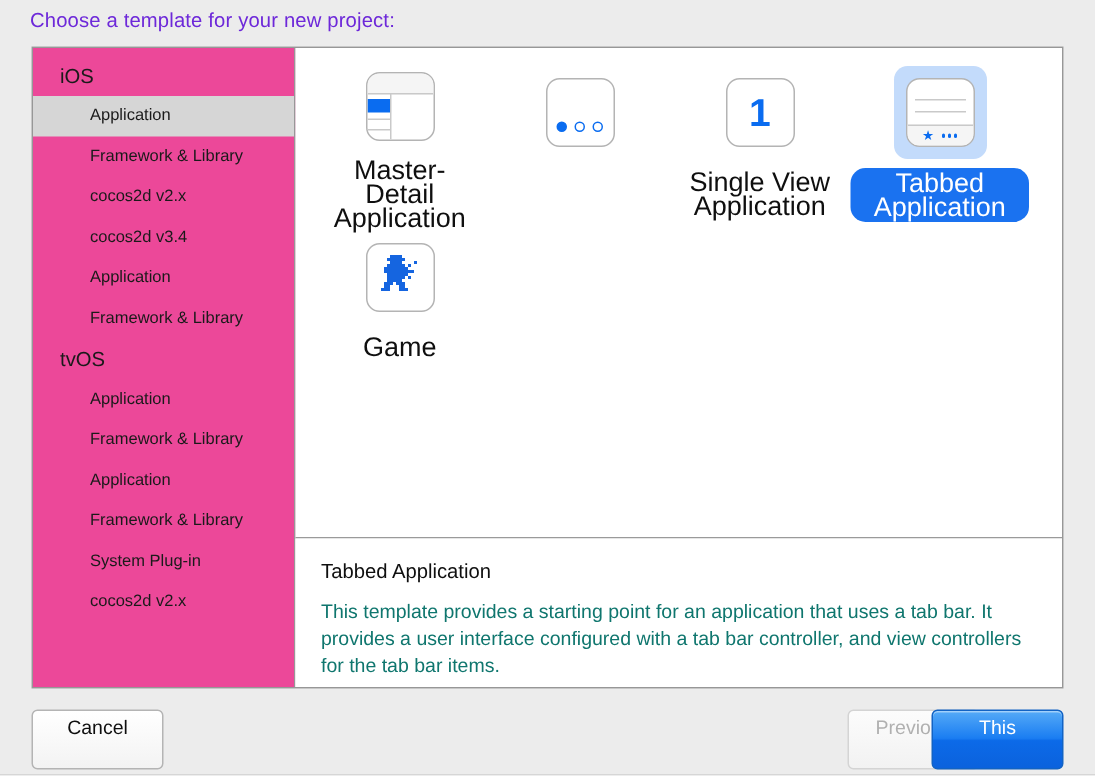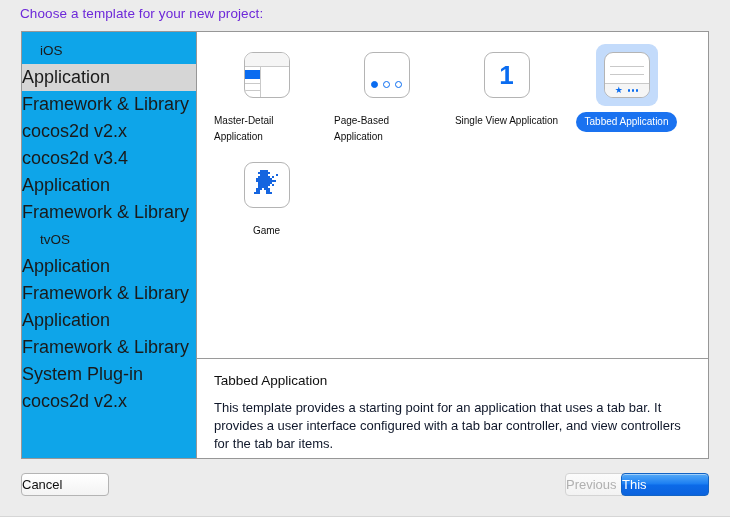--- a/index.html
+++ b/index.html
@@ -39,36 +39,37 @@
     box-sizing: border-box;
     background: #ffffff;
     display: flex;
   }
 
   
   #sidebar {
     width: 175px;
     box-sizing: border-box;
     border-right: 1px solid #979797;
-    background: #0ea5e9;
+    background: #ec4899;
     padding-top: 5px;
     overflow: hidden;
   }
   .side-group {
     height: 27px;
     line-height: 27px;
     padding-left: 18px;
     font-size: 13.5px;
     color: #1a1a1a;
     white-space: nowrap;
   }
   .side-item {
     height: 27px;
     line-height: 27px;
-    font-size: 18px;
+    padding-left: 38px;
+    font-size: 11px;
     color: #1a1a1a;
     white-space: nowrap;
   }
   .side-item.selected {
     background: #d6d6d6;
   }
 
   
   #content-panel {
     flex: 1;
@@ -102,22 +103,22 @@
     display: flex;
     align-items: center;
     justify-content: center;
     box-sizing: border-box;
   }
   .tpl-cell.selected .tpl-icon-wrap {
     background: #c3dbfb;
   }
   .tpl-label {
     margin-top: 6px;
-    text-align: left;
-    font-size: 10px;
+    text-align: center;
+    font-size: 18px;
     line-height: 16px;
     color: #0f0f0f;
     padding: 1px 7px;
     border-radius: 9px;
     box-sizing: border-box;
   }
   .tpl-cell.selected .tpl-label {
     background: #1a72f0;
     color: #ffffff;
     border-radius: 10px;
@@ -240,39 +241,39 @@
     background: #ffffff;
   }
   #desc-title {
     font-size: 13.5px;
     color: #0f0f0f;
     margin-bottom: 11px;
   }
   #desc-body {
     font-size: 13px;
     line-height: 18px;
-    color: #0f172a;
+    color: #0f766e;
   }
 
   
   #footer {
     position: absolute;
     left: 0;
     right: 0;
     top: 466px;
     height: 51px;
   }
   .btn {
     position: absolute;
     top: 7px;
-    height: 23px;
+    height: 40px;
     border-radius: 4px;
     font-size: 13px;
     line-height: 21px;
-    text-align: left;
+    text-align: center;
     box-sizing: border-box;
     user-select: none;
   }
   #cancel-button {
     left: 21px;
     width: 88px;
     background: linear-gradient(to bottom, #ffffff 0%, #f3f3f3 100%);
     border: 1px solid #b4b4b4;
     color: #0f0f0f;
   }
@@ -341,21 +342,20 @@
         <div class="tpl-cell">
           <div class="tpl-icon-wrap">
             <div class="icon-card">
               <div class="pb-dots">
                 <span class="pb-dot filled"></span>
                 <span class="pb-dot"></span>
                 <span class="pb-dot"></span>
               </div>
             </div>
           </div>
-          <div class="tpl-label">Page-Based Application</div>
         </div>
         <div class="tpl-cell">
           <div class="tpl-icon-wrap">
             <div class="icon-card">
               <div class="sv-num">1</div>
             </div>
           </div>
           <div class="tpl-label">Single View Application</div>
         </div>
         <div class="tpl-cell selected">

